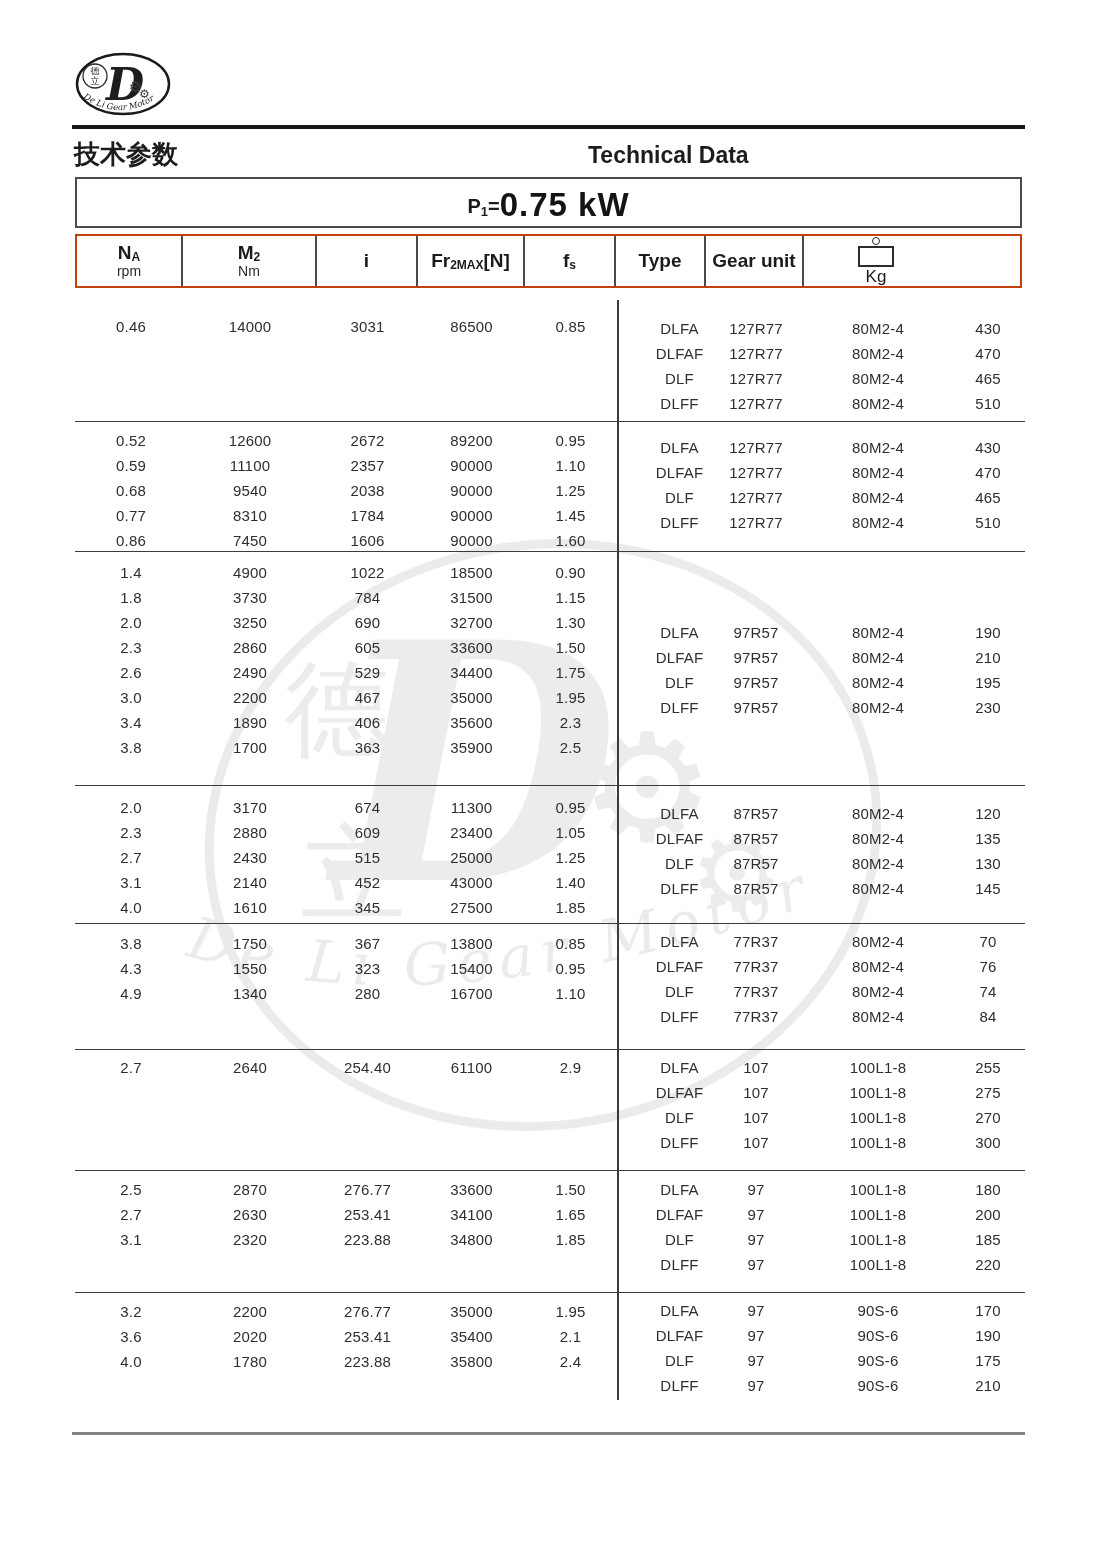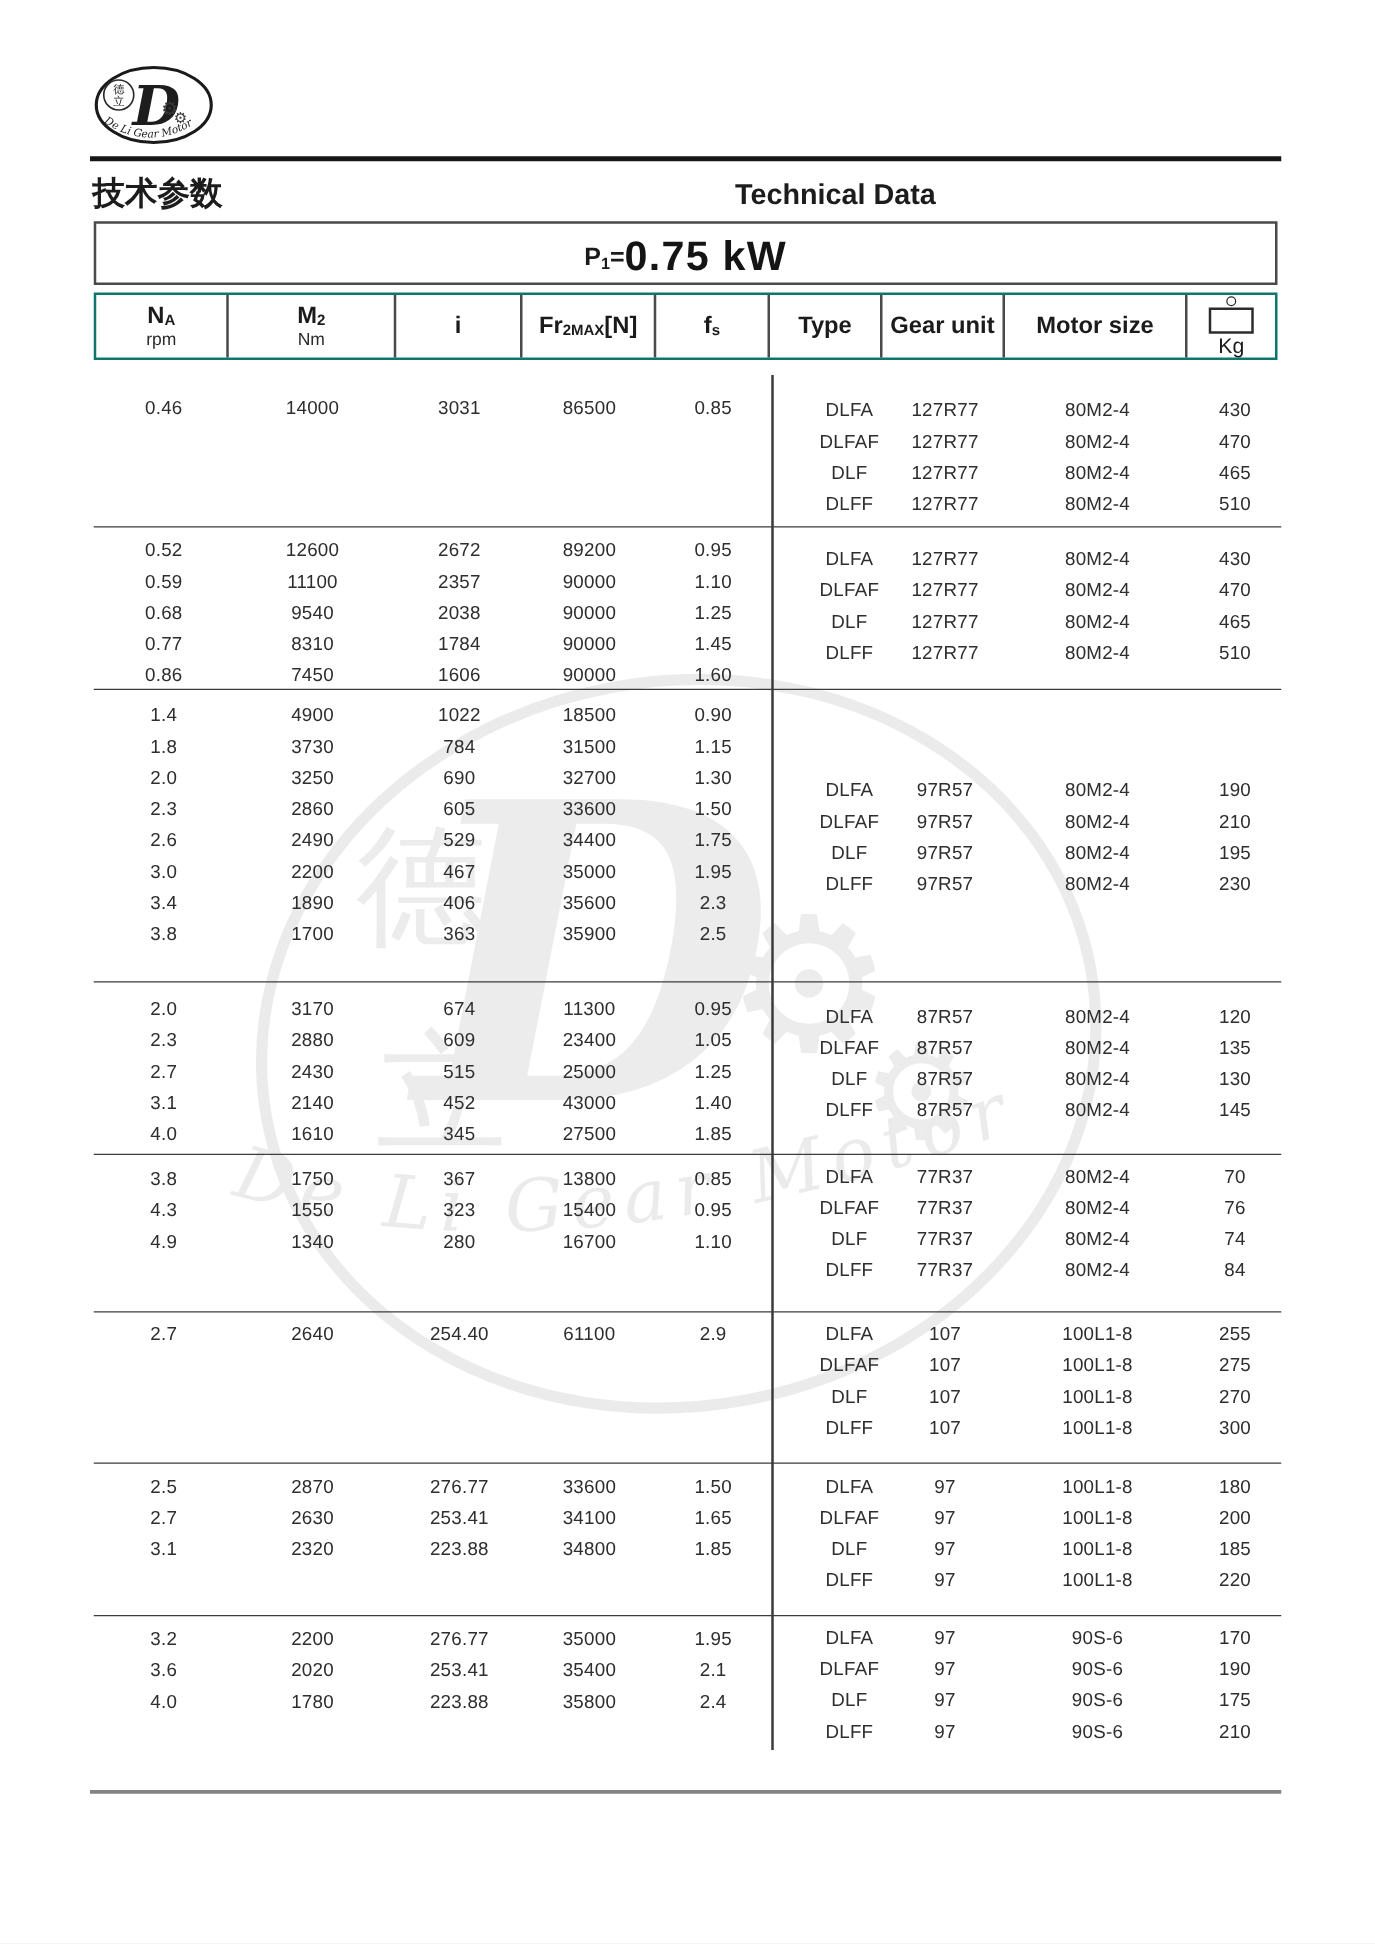--- a/index.html
+++ b/index.html
@@ -23,21 +23,21 @@
   .power-box{
     position:absolute; left:75px; top:177px; width:947px; height:51px; box-sizing:border-box;
     border:2px solid #4a4a4a; display:flex; align-items:flex-start; justify-content:center;
   }
   .power-box .p-small{font-size:20px; font-weight:bold; color:#1b1b1b; align-self:center; padding-top:8px;}
   .power-box .p-small sub{font-size:13px; vertical-align:-3px;}
   .power-box .p-big{font-size:33px; font-weight:bold; letter-spacing:1px; color:#141414; align-self:center; padding-top:4px;}
   
   .thead{
     position:absolute; left:75px; top:234px; width:947px; height:54px; box-sizing:border-box;
-    border:2px solid #0f766e; display:grid;
+    border:2px solid #c2410c; display:grid;
     grid-template-columns:104px 134px 101px 107px 91px 90px 98px 146px auto;
   }
   .th{
     display:flex; flex-direction:column; align-items:center; justify-content:center;
     font-weight:bold; font-size:19px; color:#1b1b1b; line-height:1.05;
   }
   .th + .th{border-left:2px solid #4a4a4a;}
   .th .th-sub{font-size:12px; font-weight:bold; vertical-align:-2px;}
   .th .th-unit{font-size:14px; font-weight:normal; color:#2a2a2a; margin-top:1px;}
   .th-kg{font-weight:normal; font-size:17px;}
@@ -116,23 +116,20 @@
       <div class="th">
         <div><span>f</span><span class="th-sub">s</span><span></span></div>
       </div>
       <div class="th">
         <div><span>Type</span><span class="th-sub"></span><span></span></div>
       </div>
       <div class="th">
         <div><span>Gear unit</span><span class="th-sub"></span><span></span></div>
       </div>
       <div class="th">
-        <div><span>Motor size</span><span class="th-sub"></span><span></span></div>
-      </div>
-      <div class="th">
         <div class="weight-icon">
           <span class="knob"></span>
           <span class="block"></span>
         </div>
         <div class="th-kg">Kg</div>
       </div>
     </div>
 
   <div class="tbody" id="tbody">
     <svg class="wm" width="950" height="1137" viewBox="0 0 950 1137">

